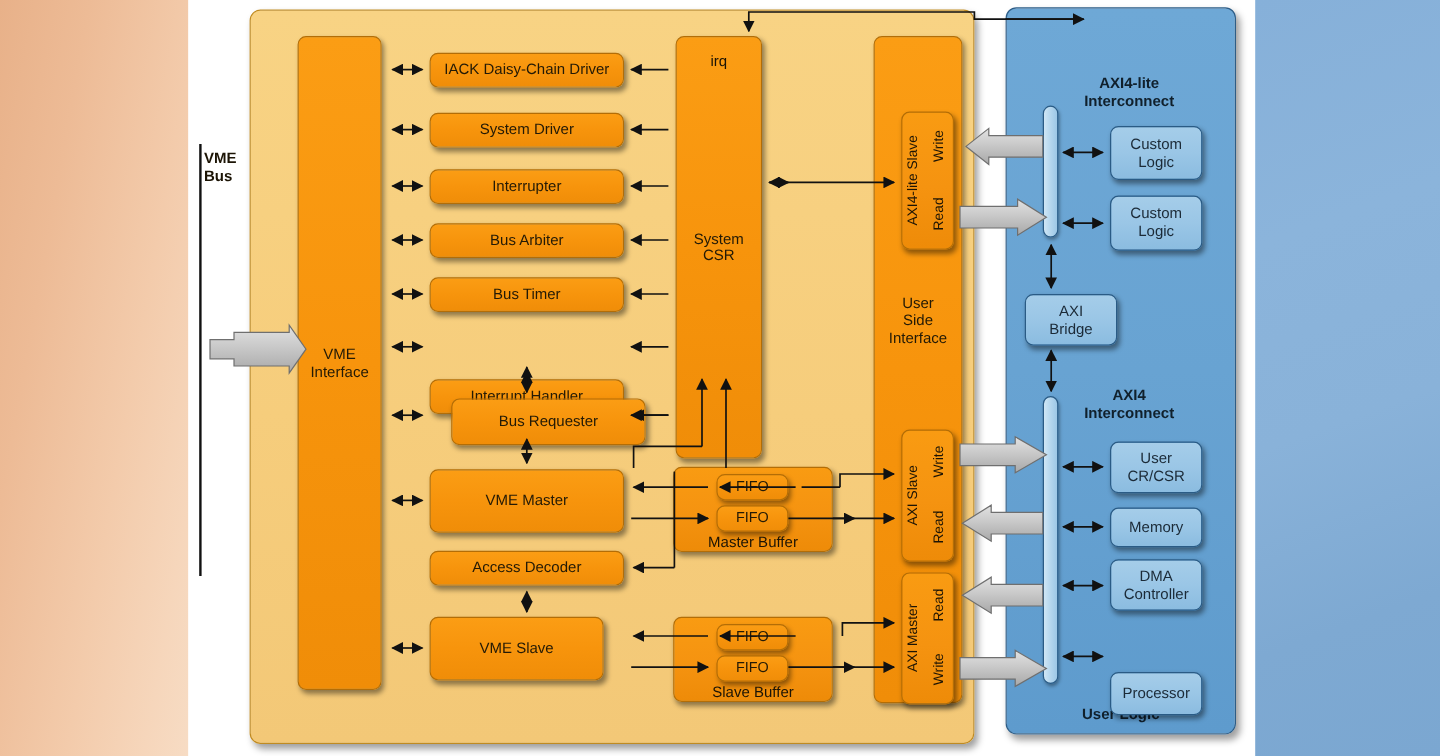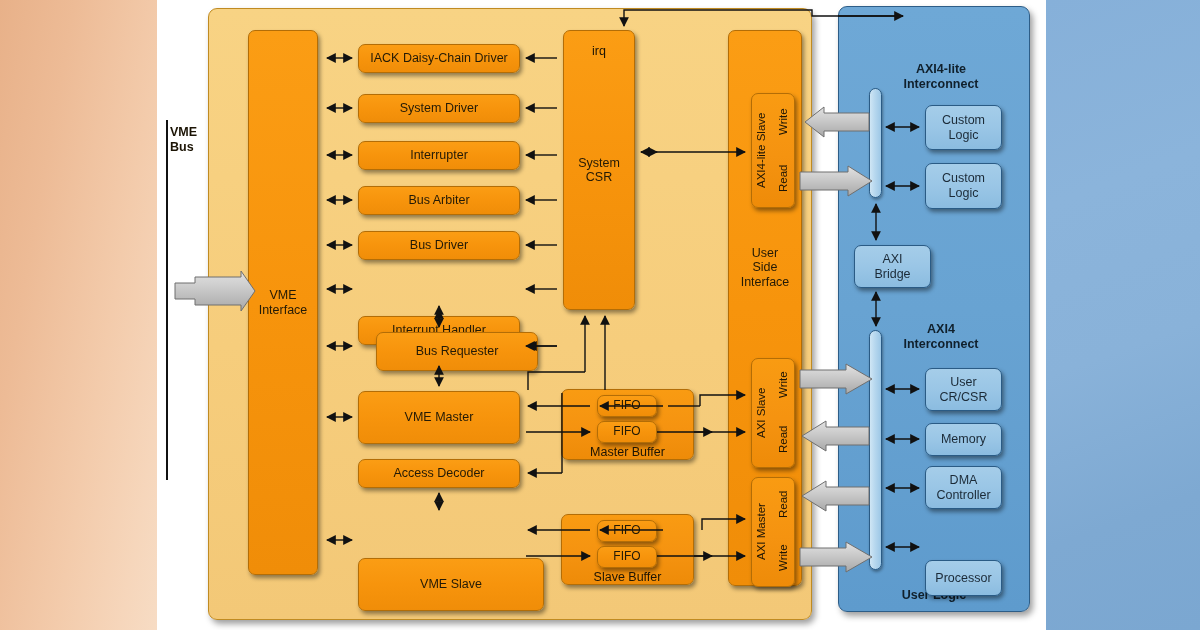--- a/index.html
+++ b/index.html
@@ -98,28 +98,28 @@
 
   <div class="panel mod-outer"></div>
 
   <div class="ob" style="left:248px;top:30px;width:70px;height:545px;white-space:pre-line;">VME
 Interface</div>
 
   <div class="ob" style="left:358px;top:44px;width:162px;height:29px;">IACK Daisy-Chain Driver</div>
   <div class="ob" style="left:358px;top:94px;width:162px;height:29px;">System Driver</div>
   <div class="ob" style="left:358px;top:141px;width:162px;height:29px;">Interrupter</div>
   <div class="ob" style="left:358px;top:186px;width:162px;height:29px;">Bus Arbiter</div>
-  <div class="ob" style="left:358px;top:231px;width:162px;height:29px;">Bus Driver</div>
+  <div class="ob" style="left:358px;top:231px;width:162px;height:29px;">Bus Timer</div>
   <div class="ob" style="left:358px;top:275px;width:162px;height:29px;margin-top:41px;">Interrupt Handler</div>
   <div class="ob" style="left:376px;top:332px;width:162px;height:39px;">Bus Requester</div>
   <div class="ob" style="left:358px;top:391px;width:162px;height:53px;">VME Master</div>
   <div class="ob" style="left:358px;top:459px;width:162px;height:29px;">Access Decoder</div>
-  <div class="ob" style="left:358px;top:514px;width:186px;height:53px;margin-top:44px;">VME Slave</div>
-
-  <div class="ob" style="left:563px;top:30px;width:72px;height:280px;white-space:pre-line;">System
+  <div class="ob" style="left:358px;top:514px;width:145px;height:53px;">VME Slave</div>
+
+  <div class="ob" style="left:563px;top:30px;width:72px;height:352px;white-space:pre-line;">System
 CSR</div>
   <div class="lbl" style="left:563px;top:44px;width:72px;">irq</div>
 
   <div class="ob lighter" style="left:561px;top:389px;width:133px;height:71px;"></div>
   <div class="ob" style="left:597px;top:395px;width:60px;height:22px;font-size:12px;">FIFO</div>
   <div class="ob" style="left:597px;top:421px;width:60px;height:22px;font-size:12px;">FIFO</div>
   <div class="lbl" style="left:561px;top:445px;width:133px;">Master Buffer</div>
 
   <div class="ob lighter" style="left:561px;top:514px;width:133px;height:71px;"></div>
   <div class="ob" style="left:597px;top:520px;width:60px;height:22px;font-size:12px;">FIFO</div>

